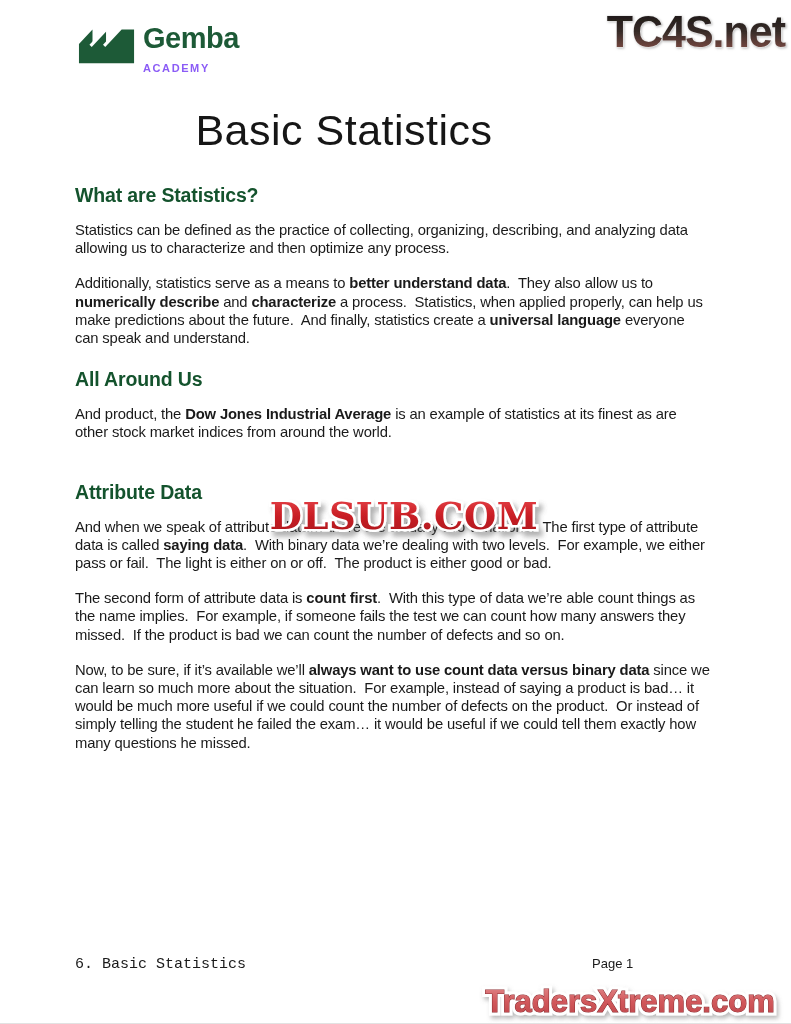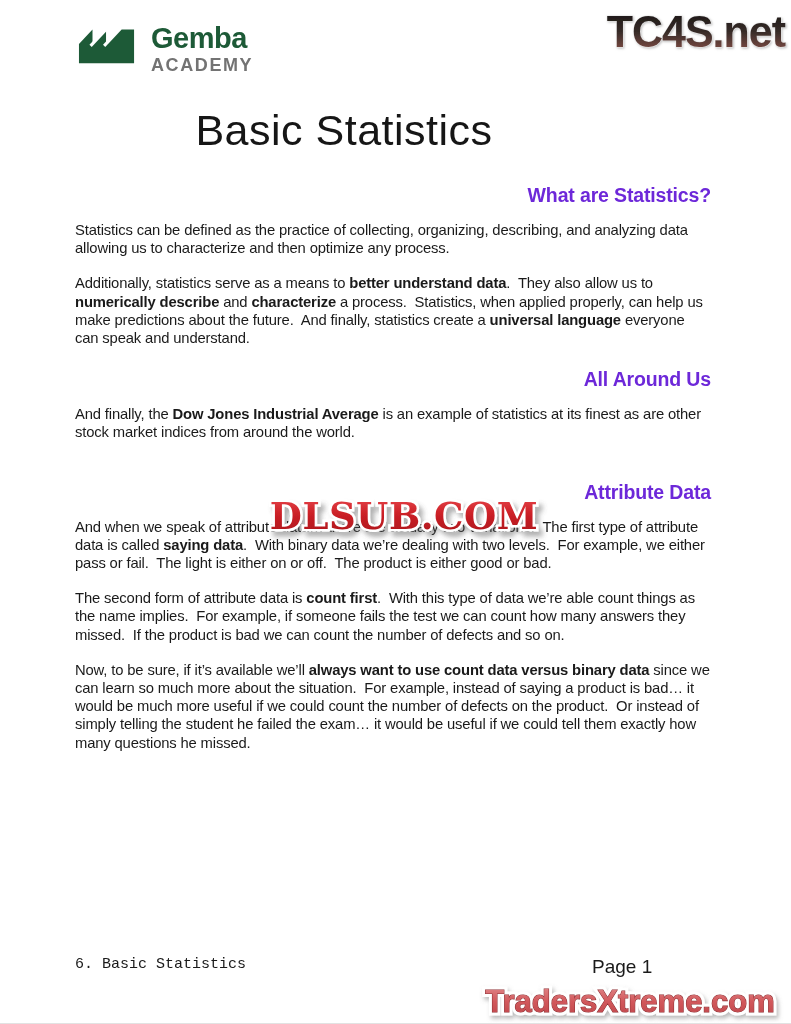--- a/index.html
+++ b/index.html
@@ -9,30 +9,30 @@
     background: #ffffff;
     font-family: "Liberation Sans", sans-serif;
     color: #1a1a1a;
     overflow: hidden;
     border-bottom: 1px solid #e2e2e2;
   }
 
   
   .logo {
     position: absolute; top: 18px; left: 78px;
-    display: flex; align-items: flex-start; gap: 15px;
+    display: flex; align-items: flex-start; gap: 7px;
   }
   .logo-text { display: flex; flex-direction: column; padding-top: 6px; }
   .logo-brand {
     font-size: 29px; font-weight: bold; color: #1d5a37;
     letter-spacing: -0.5px; line-height: 1;
   }
   .logo-sub {
-    font-size: 18px; font-weight: bold; color: #737373;
-    letter-spacing: 1.6px; line-height: 1; margin-top: 3px;
+    font-size: 11px; font-weight: bold; color: #8b5cf6;
+    letter-spacing: 1.6px; line-height: 1; margin-top: 10px;
   }
 
   
   .wm-top    { position: absolute; top: 0;   right: 2px; }
   .wm-middle { position: absolute; top: 489px; left: 256px; }
   .wm-bottom { position: absolute; top: 979px; right: 0; }
 
   
   .page-title {
     position: absolute; top: 106px; left: 0; width: 688px;
@@ -41,32 +41,31 @@
     color: #161616;
   }
 
   
   .doc {
     position: absolute; top: 183px; left: 75px; width: 636px;
     font-size: 14.8px; line-height: 18.2px; letter-spacing: -0.15px;
   }
   .doc h2 {
     font-size: 19.5px; line-height: 24px;
-    color: #6d28d9; font-weight: bold;
+    color: #14532d; font-weight: bold;
     margin: 20px 0 14px 0;
-    text-align: right;
   }
   .doc h2:first-child { margin-top: 0; }
   .doc h2.extra-gap { margin-top: 38px; }
   .doc p { margin: 0 0 17px 0; white-space: pre-wrap; }
   .doc strong { font-weight: bold; }
 
   
   .footer-left  { position: absolute; top: 956px; left: 75px;  font-size: 15px; font-family: Liberation Mono, monospace; }
-  .footer-right { position: absolute; top: 956px; left: 592px; font-size: 19px; }
+  .footer-right { position: absolute; top: 956px; left: 592px; font-size: 13px; }
 </style>
 </head>
 <body>
 
 <div class="logo">
   <span>
     <svg width="58" height="48" viewBox="0 0 60 48">
       <path d="M1 46 L1 26 L15 11 L15 26 L29 11 L29 26 L43 11 L50 11 L58 11 L58 46 Z" fill="#1d5a37"></path>
       <path d="M13 28 L30 10" stroke="#ffffff" stroke-width="3.2" fill="none"></path>
       <path d="M27 28 L44 10" stroke="#ffffff" stroke-width="3.2" fill="none"></path>
@@ -94,21 +93,21 @@
   </svg>
 </div>
 
 <div class="page-title">Basic Statistics</div>
 
 <div class="doc">
     <h2>What are Statistics?</h2>
     <p><span>Statistics can be defined as the practice of collecting, organizing, describing, and analyzing data allowing us to characterize and then optimize any process.</span></p>
     <p><span>Additionally, statistics serve as a means to </span><strong>better understand data</strong><span>.  They also allow us to </span><strong>numerically describe</strong><span> and </span><strong>characterize</strong><span> a process.  Statistics, when applied properly, can help us make predictions about the future.  And finally, statistics create a </span><strong>universal language</strong><span> everyone can speak and understand.</span></p>
     <h2>All Around Us</h2>
-    <p><span>And finally, the </span><strong>Dow Jones Industrial Average</strong><span> is an example of statistics at its finest as are other stock market indices from around the world.</span></p>
+    <p><span>And product, the </span><strong>Dow Jones Industrial Average</strong><span> is an example of statistics at its finest as are other stock market indices from around the world.</span></p>
     <h2 class="extra-gap">Attribute Data</h2>
     <p><span>And when we speak of attribute data… there are actually two variations.  The first type of attribute data is called </span><strong>saying data</strong><span>.  With binary data we’re dealing with two levels.  For example, we either pass or fail.  The light is either on or off.  The product is either good or bad.</span></p>
     <p><span>The second form of attribute data is </span><strong>count first</strong><span>.  With this type of data we’re able count things as the name implies.  For example, if someone fails the test we can count how many answers they missed.  If the product is bad we can count the number of defects and so on.</span></p>
     <p><span>Now, to be sure, if it’s available we’ll </span><strong>always want to use count data versus binary data</strong><span> since we can learn so much more about the situation.  For example, instead of saying a product is bad… it would be much more useful if we could count the number of defects on the product.  Or instead of simply telling the student he failed the exam… it would be useful if we could tell them exactly how many questions he missed.</span></p>
   </div>
 
 <div class="wm-middle">
   <svg width="296" height="56" viewBox="0 0 296 56">
     <defs>
       <linearGradient id="gradMid" x1="0" y1="0" x2="0" y2="1">

